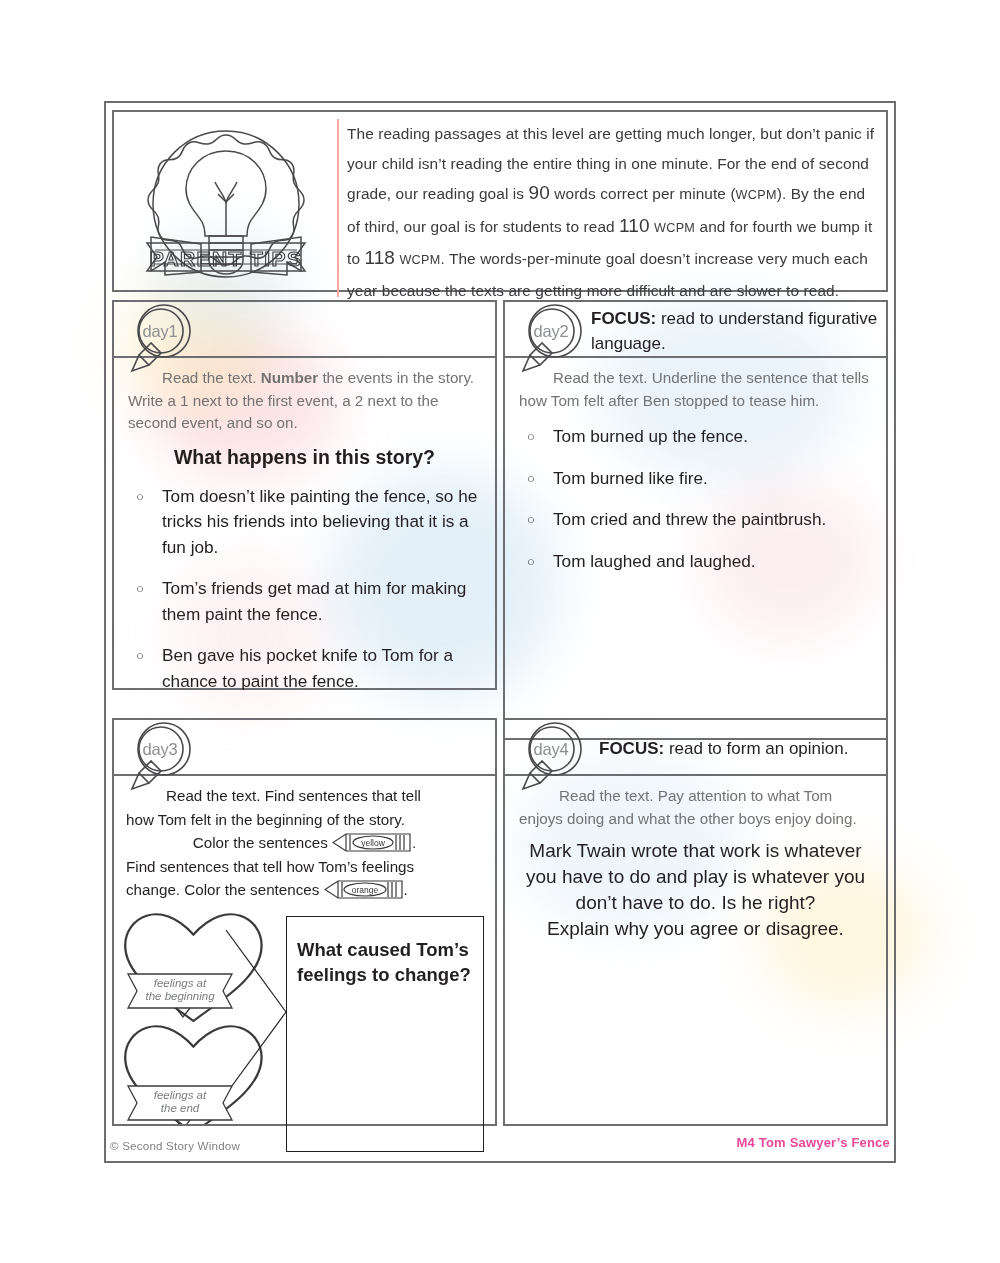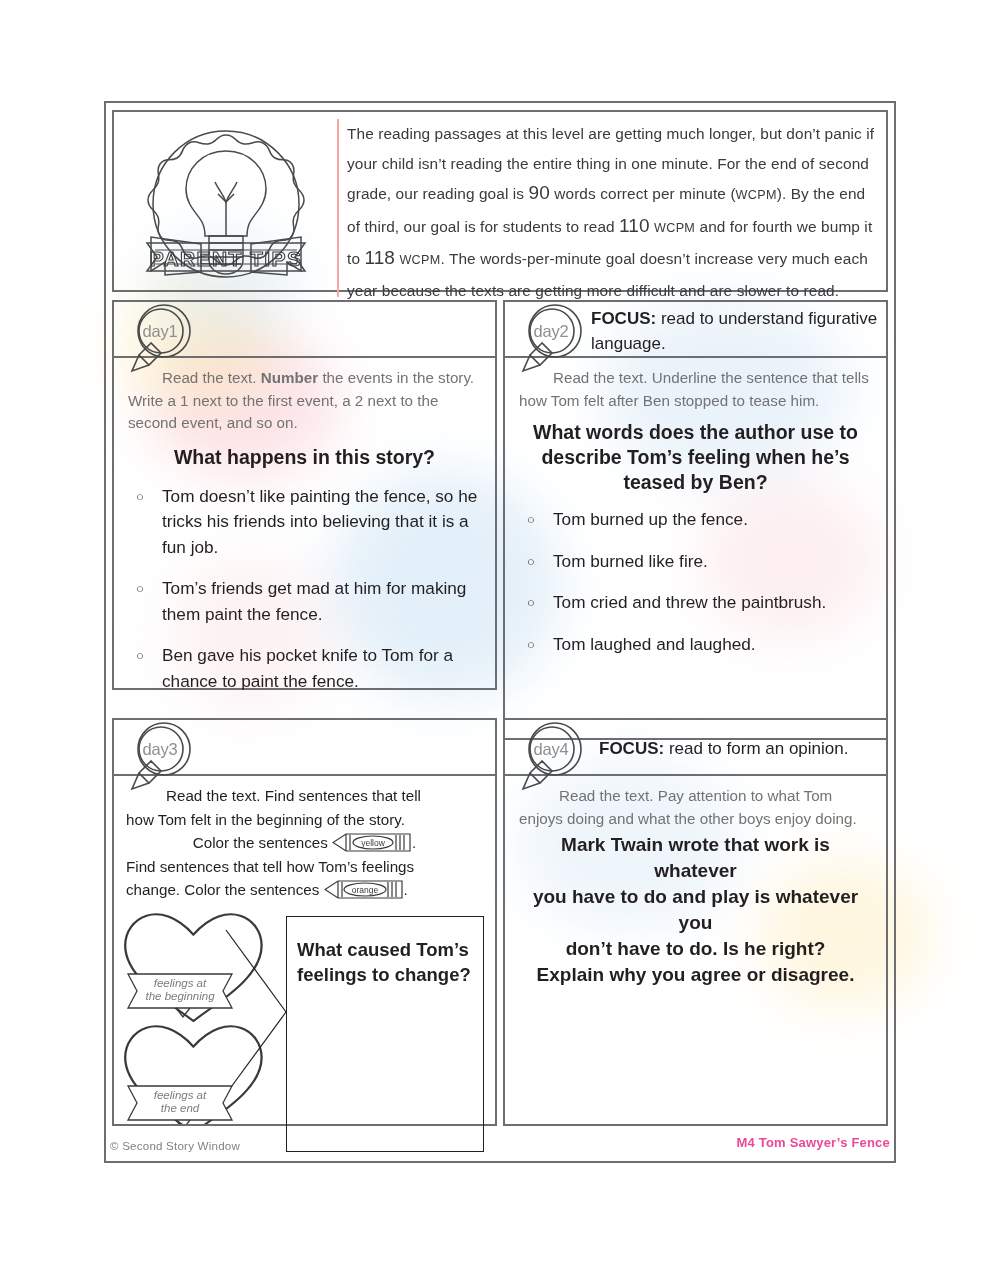--- a/index.html
+++ b/index.html
@@ -93,22 +93,22 @@
   }
   .opt .otext { font-size: 17.2px; line-height: 25.5px; }
 
   
   #day3-dirs { text-align: center; font-size: 15.2px; line-height: 23.5px; padding: 8px 12px 0 12px; }
   .crayon { display: inline-block; vertical-align: -4px; width: 80px; height: 19px; }
   #hearts-area { position: absolute; left: 0; top: 188px; width: 385px; height: 216px; }
 
   
   #day4-statement {
-    font-size: 19px; font-weight: bold; line-height: 26px;
-    text-align: center; padding: 0 16px; margin-top: 2px;
+    font-size: 19px; font-weight: normal; line-height: 26px;
+    text-align: center; padding: 0 16px; margin-top: 8px;
   }
 
   
   #footer-left {
     position: absolute; left: 110px; top: 1139px;
     font-size: 11.6px; color: #808285; letter-spacing: .2px;
   }
   #footer-right {
     position: absolute; right: 110px; top: 1135px;
     font-size: 13px; color: #ec4899; letter-spacing: .2px; font-weight: bold;
@@ -223,21 +223,20 @@
     </div>
     <div class="focus">
       <b>FOCUS:</b><span> read to understand figurative language.</span>
     </div>
   </div>
 
   <div class="dirs" style="text-align:left; text-indent:34px;">
     <span>Read the text.  Underline the sentence that tells how Tom felt after Ben stopped to tease him.</span>
   </div>
 
-  <div class="qtitle" style="margin-top:8px;">What words does the author use to describe Tom’s feeling when he’s teased by Ben?</div>
 
   <div class="opts" style="margin-top:12px;">
     <div class="opt">
       <div class="bullet">○</div>
       <div class="otext">Tom burned up the fence.</div>
     </div>
     <div class="opt">
       <div class="bullet">○</div>
       <div class="otext">Tom burned like fire.</div>
     </div>

